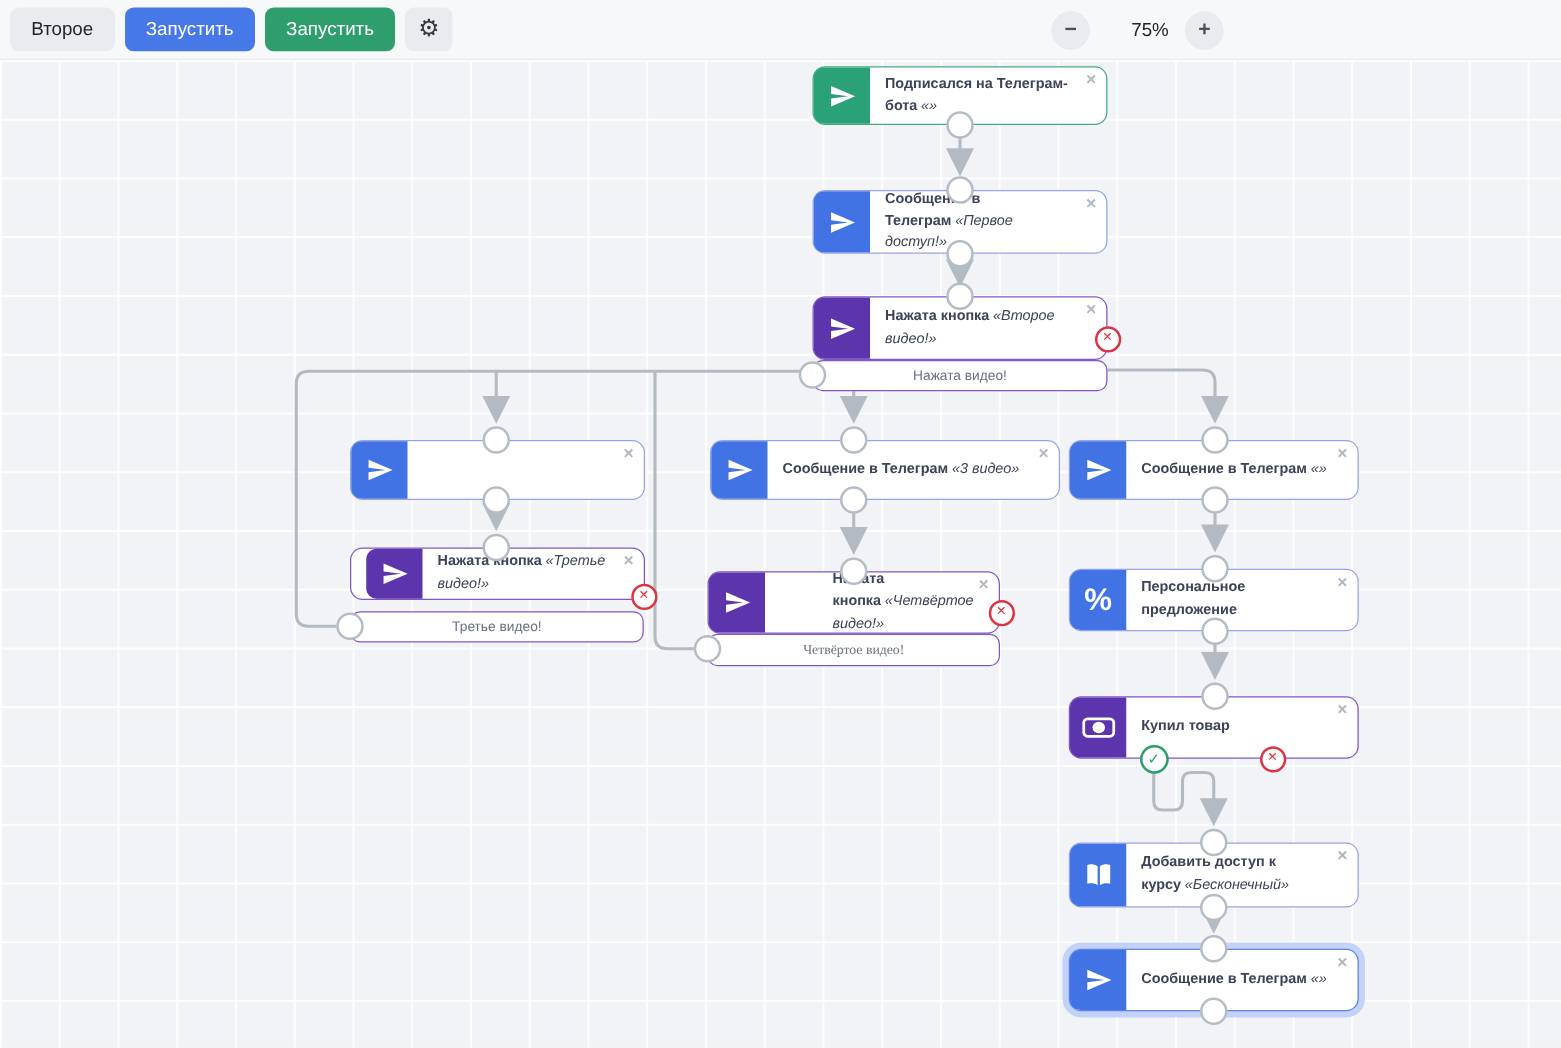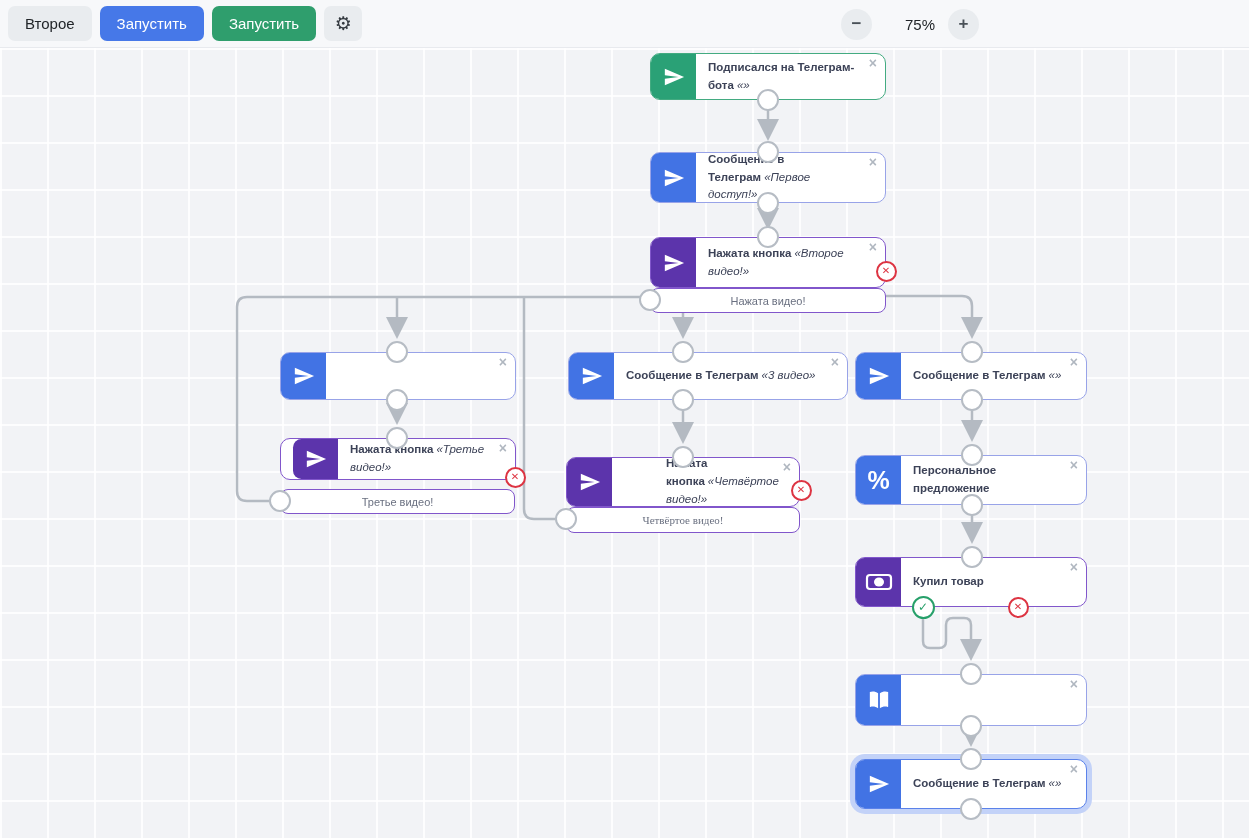--- a/index.html
+++ b/index.html
@@ -222,20 +222,23 @@
         </div>
       <span class="nclose">×</span>
     </div>
 
     <div class="node vblue" style="left:855px;top:626px;width:232px;height:52px;">
       <div class="nicon">
         <svg width="24" height="22" viewBox="0 0 24 24">
             <path fill="#fff" d="M11 4.5C9.4 3.2 7.3 2.7 5.2 2.7c-1.2 0-2.3.2-3.2.6v15.9c0 .3.3.5.5.4 .9-.3 1.8-.4 2.7-.4 2.1 0 4.2.5 5.8 1.8V4.5zM13 4.5v16.5c1.6-1.3 3.7-1.8 5.8-1.8 .9 0 1.8.1 2.7.4 .2.1.5-.1.5-.4V3.3c-.9-.4-2-.6-3.2-.6-2.1 0-4.2.5-5.8 1.8z"></path>
           </svg>
       </div>
+      <div class="ncontent">
+          <div><span class="t">Добавить доступ к курсу</span><span class="q">«Бесконечный»</span></div>
+        </div>
       <span class="nclose">×</span>
     </div>
 
     <div class="node vblue selected" style="left:855px;top:711px;width:232px;height:50px;">
       <div class="nicon">
         <svg width="22" height="22" viewBox="0 0 24 24">
             <path fill="#fff" d="M2.01 21L23 12 2.01 3 2 10l15 2-15 2z"></path>
           </svg>
       </div>
       <div class="ncontent">

